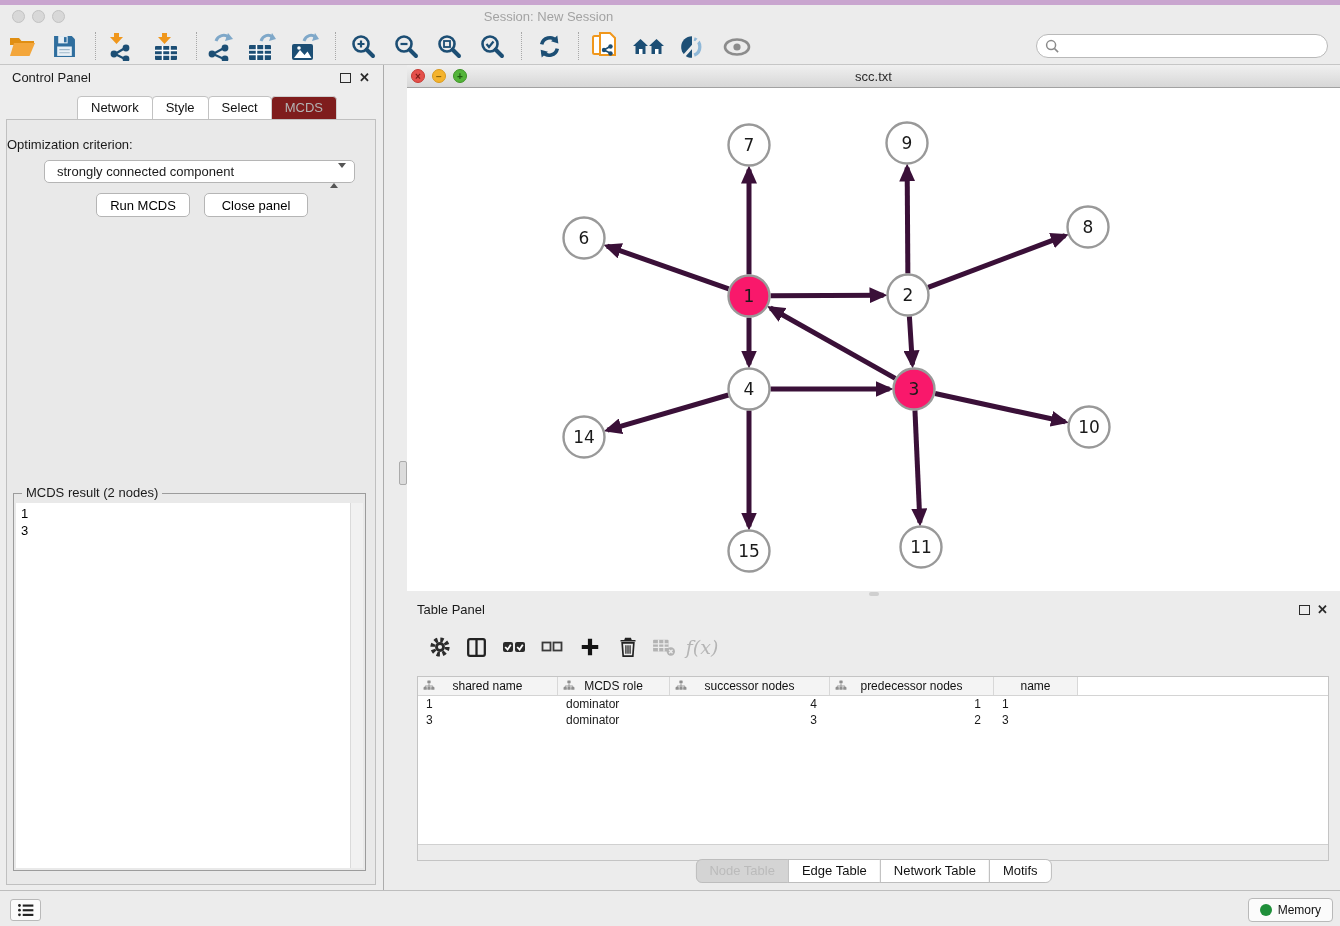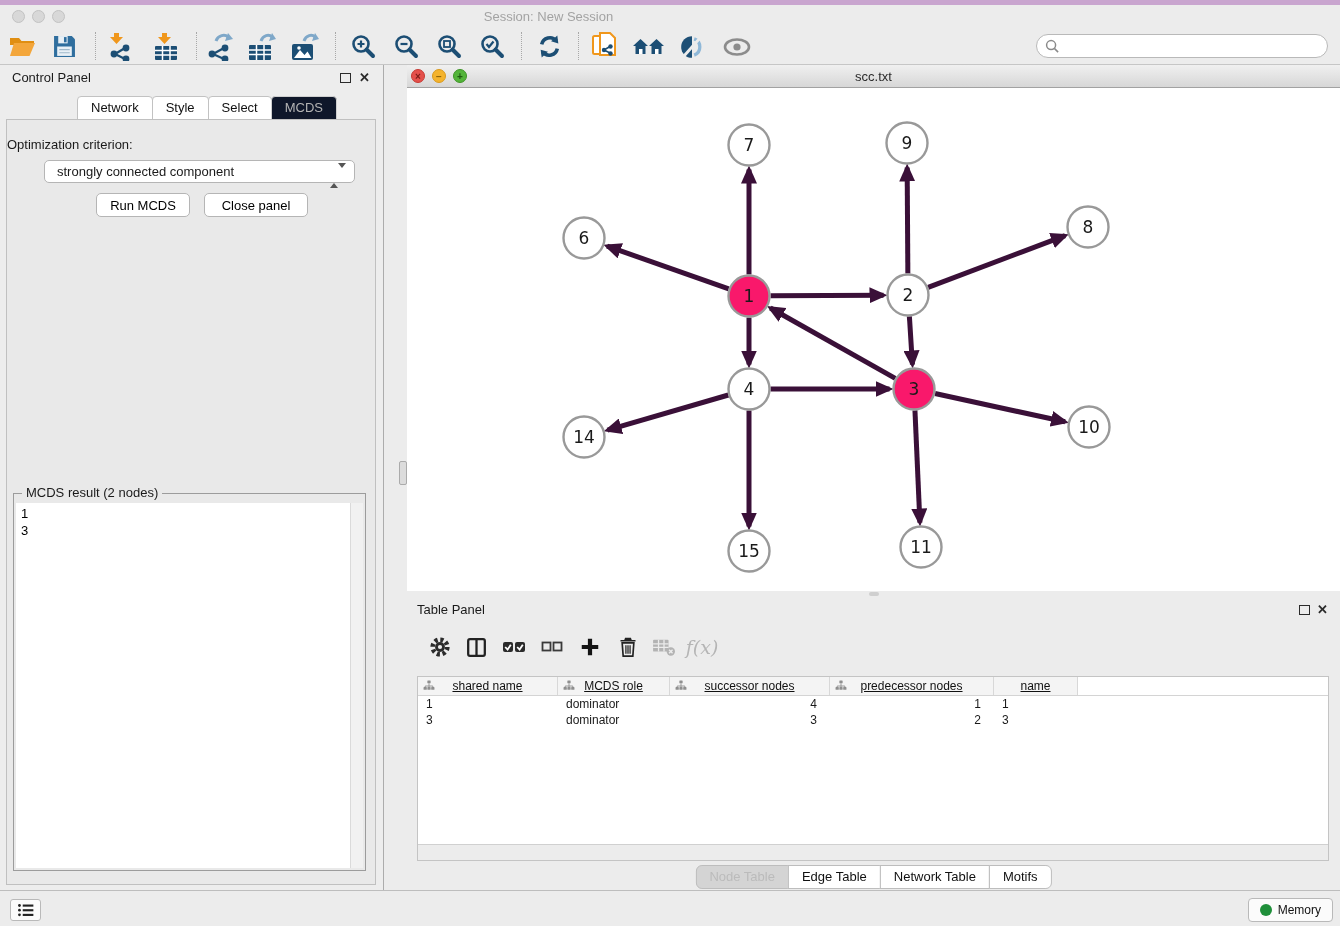--- a/index.html
+++ b/index.html
@@ -25,21 +25,21 @@
   
   .control-panel{position:absolute;left:0;top:65px;width:384px;height:825px;background:#EDEDED;
                  border-right:1px solid #ACACAC;}
   .panel-head{position:absolute;left:0;top:0;width:100%;height:26px;}
   .panel-title{position:absolute;left:12px;top:5px;font-size:13px;color:#1a1a1a;}
   .float-ic{position:absolute;top:8px;width:11px;height:10px;border:1.6px solid #2b2b2b;cursor:pointer;}
   .close-ic{position:absolute;top:5px;font-size:13px;font-weight:700;color:#2b2b2b;cursor:pointer;}
   #cp-tabs{position:absolute;left:77px;top:31px;display:flex;}
   .cp-tab{font-size:13px;padding:3px 13px 16px;background:#fff;border:1px solid #C2C2C2;
           border-radius:4px 4px 0 0;margin-right:-1px;cursor:pointer;color:#111;}
-  .cp-tab.active{background:#0f172a;color:#B3B3B3;border-color:#CFCFCF;}
+  .cp-tab.active{background:#7f1d1d;color:#B3B3B3;border-color:#CFCFCF;}
   .cp-content{position:absolute;left:6px;right:7px;top:54px;bottom:5px;background:#E9E9E9;
               border:1px solid #C0C0C0;}
   .opt-label{position:absolute;left:0;top:17px;width:100%;font-size:13px;}
   .cp-select{position:absolute;left:37px;top:40px;width:311px;height:23px;background:#fff;
              border:1px solid #B5B5B5;border-radius:5px;font-size:13px;line-height:21px;
              padding-left:12px;cursor:pointer;}
   .stepper{position:absolute;right:8px;top:4px;}
   .stepper .up{width:0;height:0;border-left:4px solid transparent;border-right:4px solid transparent;
                border-bottom:5px solid #555;margin-bottom:3px;}
   .stepper .down{width:0;height:0;border-left:4px solid transparent;border-right:4px solid transparent;
@@ -72,27 +72,27 @@
            background:#CFCFCF;border-radius:2px;}
   
   .table-panel{position:absolute;left:407px;top:597px;width:933px;height:293px;background:#ECECEC;}
   .tp-icon{position:absolute;top:36px;width:30px;height:28px;display:flex;align-items:center;
            justify-content:center;cursor:pointer;}
   .fx{font-family:"DejaVu Serif",serif;font-style:italic;font-size:19px;color:#B5B5B5;}
   .nt{position:absolute;left:10px;top:79px;width:912px;height:185px;background:#fff;
       border:1px solid #C4C4C4;}
   #nt-head{display:flex;height:19px;border-bottom:1px solid #D4D4D4;}
   .th{position:relative;height:100%;background:#F4F4F4;border-right:1px solid #D8D8D8;
-      display:flex;align-items:center;justify-content:center;font-size:12px;color:#111;text-decoration:underline;}
+      display:flex;align-items:center;justify-content:center;font-size:12px;color:#111;}
   .th .hier{position:absolute;left:5px;top:3px;}
   .tr{display:flex;height:16px;}
   .td{font-size:12px;line-height:16px;white-space:nowrap;overflow:hidden;}
   .nt-scroll{position:absolute;left:0;right:0;bottom:0;height:16px;background:#ECECEC;
              border-top:1px solid #D0D0D0;}
-  #tp-tabs{position:absolute;left:50%;transform:translateX(-50%);top:268px;display:flex;}
+  #tp-tabs{position:absolute;left:50%;transform:translateX(-50%);top:262px;display:flex;}
   .bt-tab{font-size:13px;padding:3px 13px 4px;background:#fff;border:1px solid #BDBDBD;
           margin-left:-1px;cursor:pointer;color:#111;}
   .bt-tab:first-child{border-radius:6px 0 0 6px;margin-left:0;}
   .bt-tab:last-child{border-radius:0 6px 6px 0;}
   .bt-tab.active{background:#D4D4D4;color:#BBBBBB;}
   
   .statusbar{position:absolute;left:0;top:890px;width:1340px;height:36px;background:#ECECEC;
              border-top:1px solid #BDBDBD;}
   .sb-left{position:absolute;left:10px;top:8px;width:31px;height:22px;background:#FBFBFB;
            border:1px solid #B9B9B9;border-radius:3px;display:flex;align-items:center;

